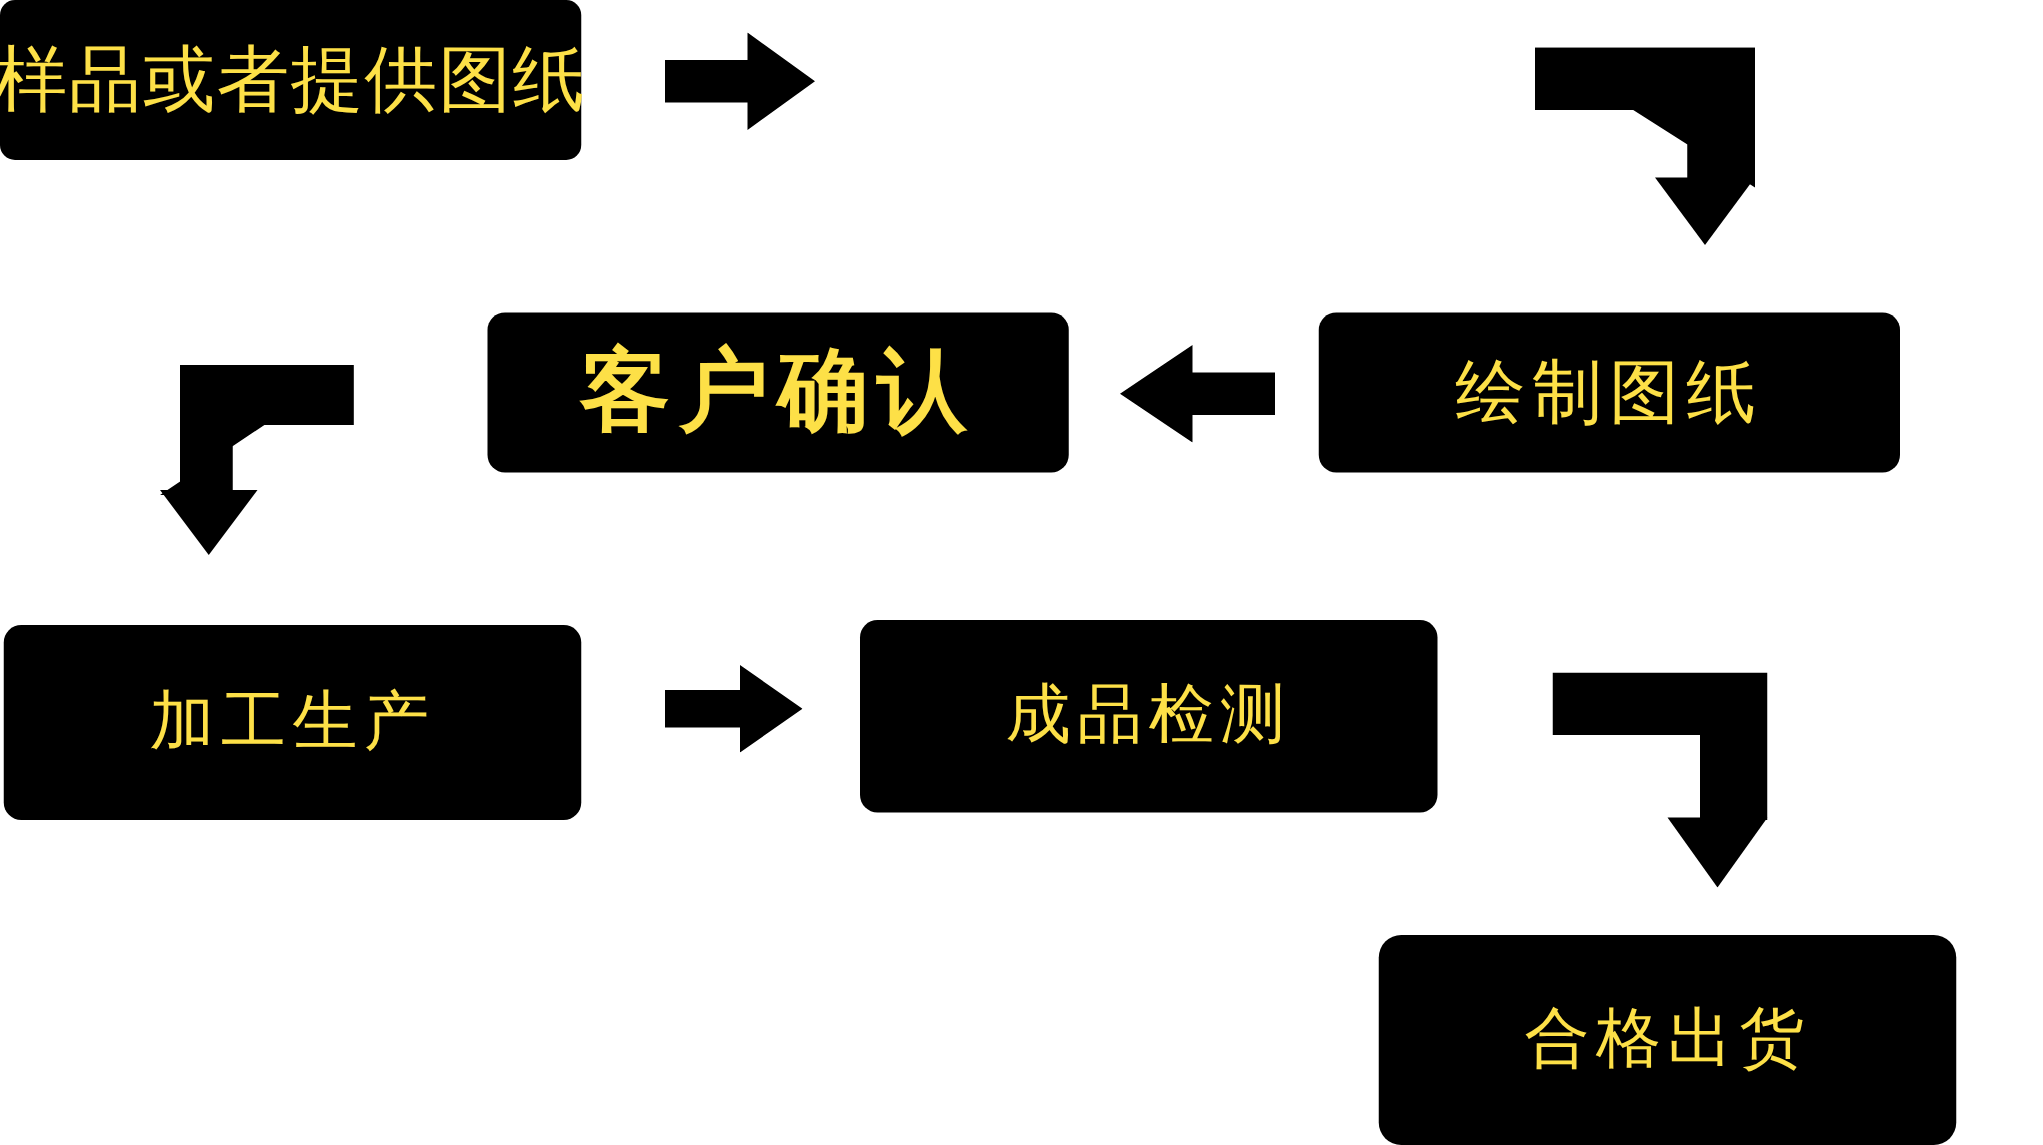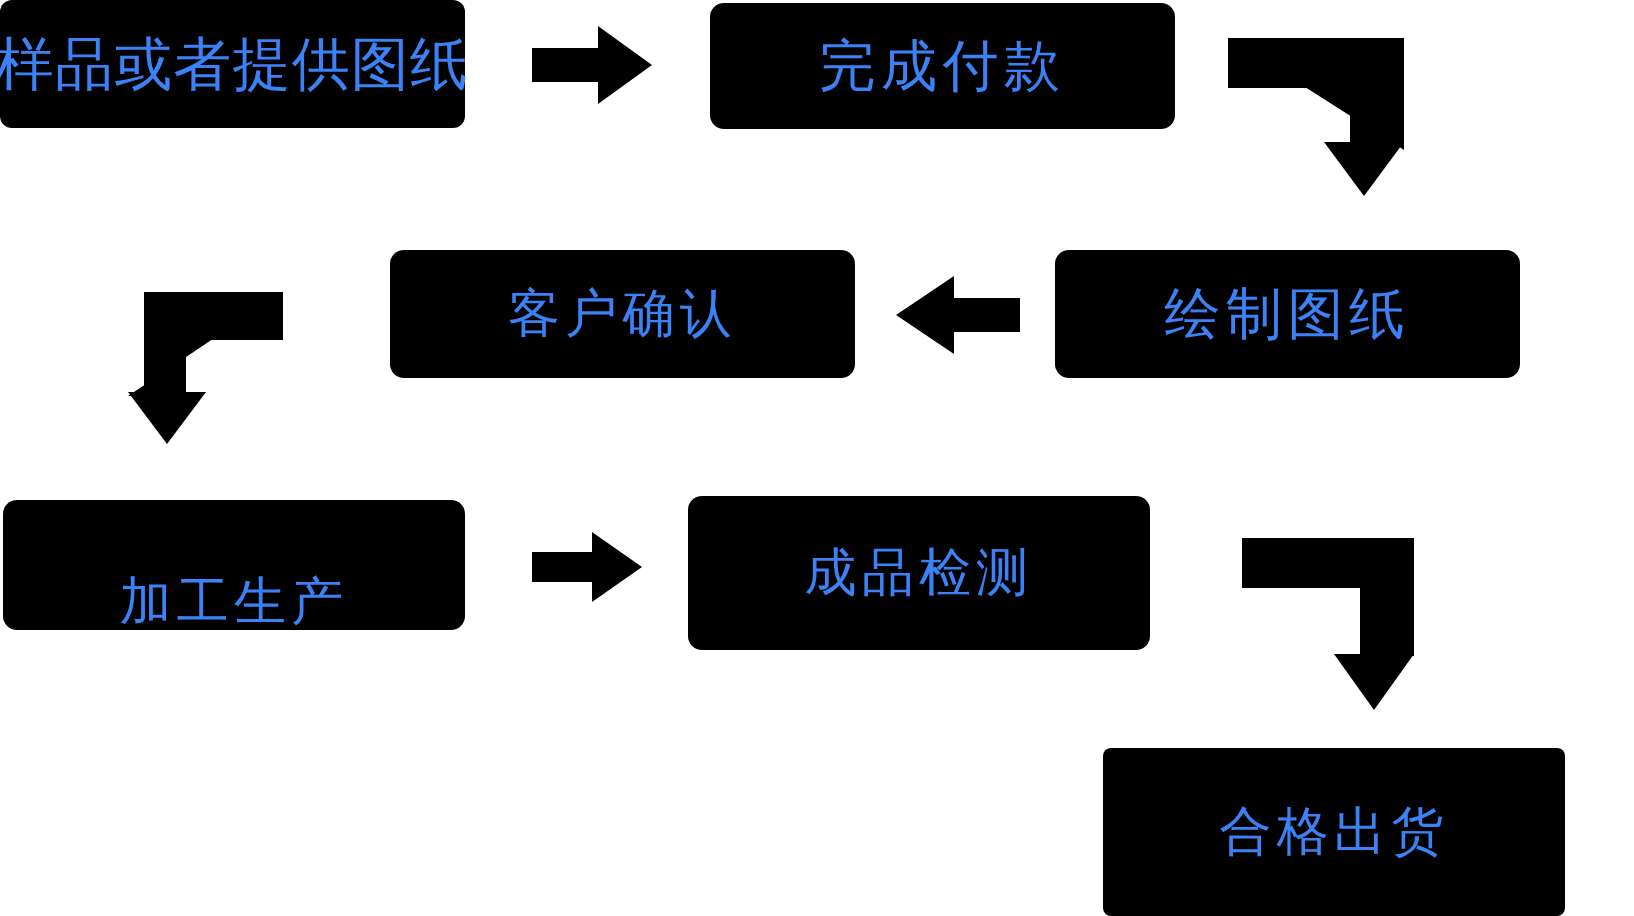--- a/index.html
+++ b/index.html
@@ -13,44 +13,44 @@
   #canvas {
     position: relative;
     width: 1634px;
     height: 916px;
     background: #ffffff;
     overflow: hidden;
   }
   .node {
     position: absolute;
     background: #000000;
-    color: #3b82f6;
+    color: #fde047;
     border-radius: 14px;
     display: flex;
     align-items: center;
     justify-content: center;
     text-align: center;
     letter-spacing: 0.10em;
     font-weight: 400;
     line-height: 1.1;
     box-sizing: border-box;
     -webkit-font-smoothing: antialiased;
   }
   .node-label {
     display: block;
     white-space: nowrap;
   }
   
   #node-sample   { left: 0px;    top: 0px;   width: 465px; height: 128px; font-size: 58px; letter-spacing: 0.02em; border-radius: 12px; }
   #node-payment  { left: 710px;  top: 3px;   width: 465px; height: 126px; font-size: 56px; }
   #node-drawing  { left: 1055px; top: 250px; width: 465px; height: 128px; font-size: 56px; justify-content: center; }
-  #node-confirm  { left: 390px;  top: 250px; width: 465px; height: 128px; font-size: 52px; }
-  #node-produce  { left: 3px;    top: 500px; width: 462px; height: 130px; font-size: 52px; align-items: flex-end; }
+  #node-confirm  { left: 390px;  top: 250px; width: 465px; height: 128px; font-size: 72px; font-weight: bold; }
+  #node-produce  { left: 3px;    top: 500px; width: 462px; height: 156px; font-size: 52px; }
   #node-inspect  { left: 688px;  top: 496px; width: 462px; height: 154px; font-size: 52px; }
-  #node-ship     { left: 1103px; top: 748px; width: 462px; height: 168px; font-size: 52px; border-radius: 8px; }
+  #node-ship     { left: 1103px; top: 748px; width: 462px; height: 168px; font-size: 52px; border-radius: 18px; }
 
   .arrow {
     position: absolute;
   }
   .arrow svg { display: block; }
 
   #arrow-sample-to-payment { left: 532px;  top: 26px;  }
   #arrow-payment-to-drawing{ left: 1228px; top: 38px;  }
   #arrow-drawing-to-confirm{ left: 896px;  top: 276px; }
   #arrow-confirm-to-produce{ left: 128px;  top: 292px; }
@@ -59,23 +59,20 @@
 </style>
 </head>
 <body>
 
 <div id="canvas">
 
   <div class="node" id="node-sample">
     <span class="node-label">样品或者提供图纸</span>
   </div>
 
-  <div class="node" id="node-payment">
-    <span class="node-label">完成付款</span>
-  </div>
 
   <div class="node" id="node-drawing">
     <span class="node-label">绘制图纸</span>
   </div>
 
   <div class="node" id="node-confirm">
     <span class="node-label">客户确认</span>
   </div>
 
   <div class="node" id="node-produce">

